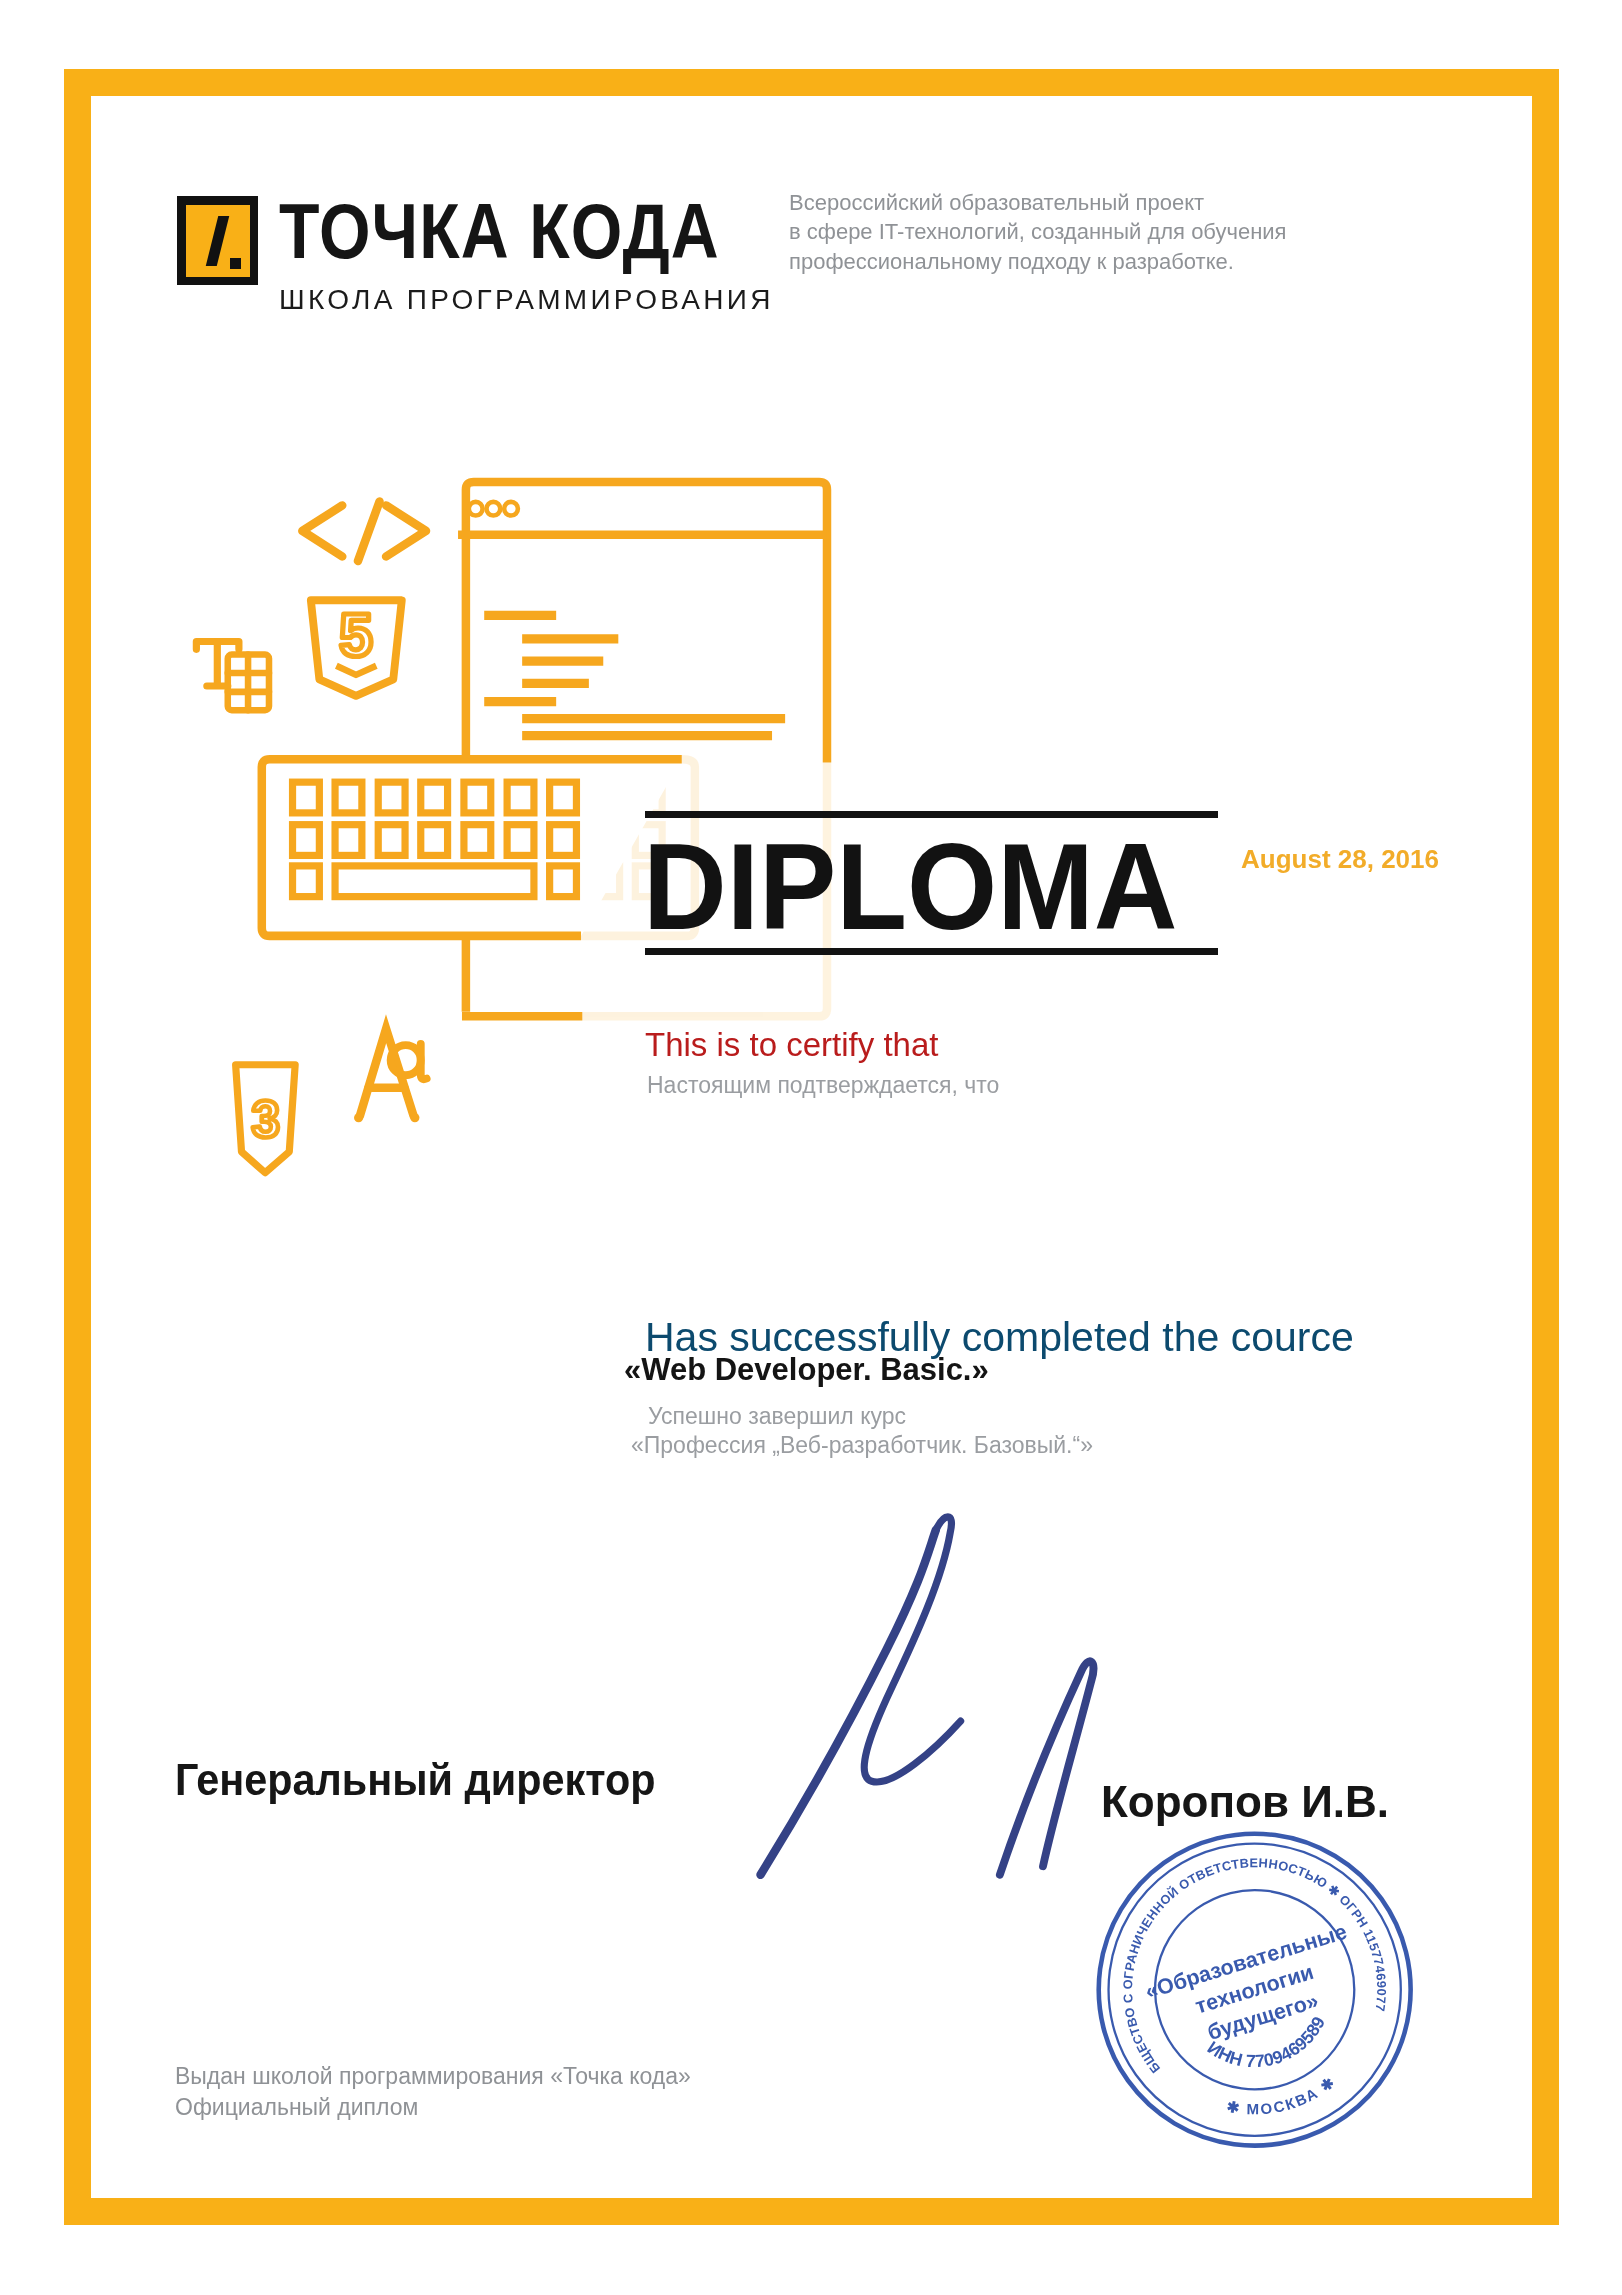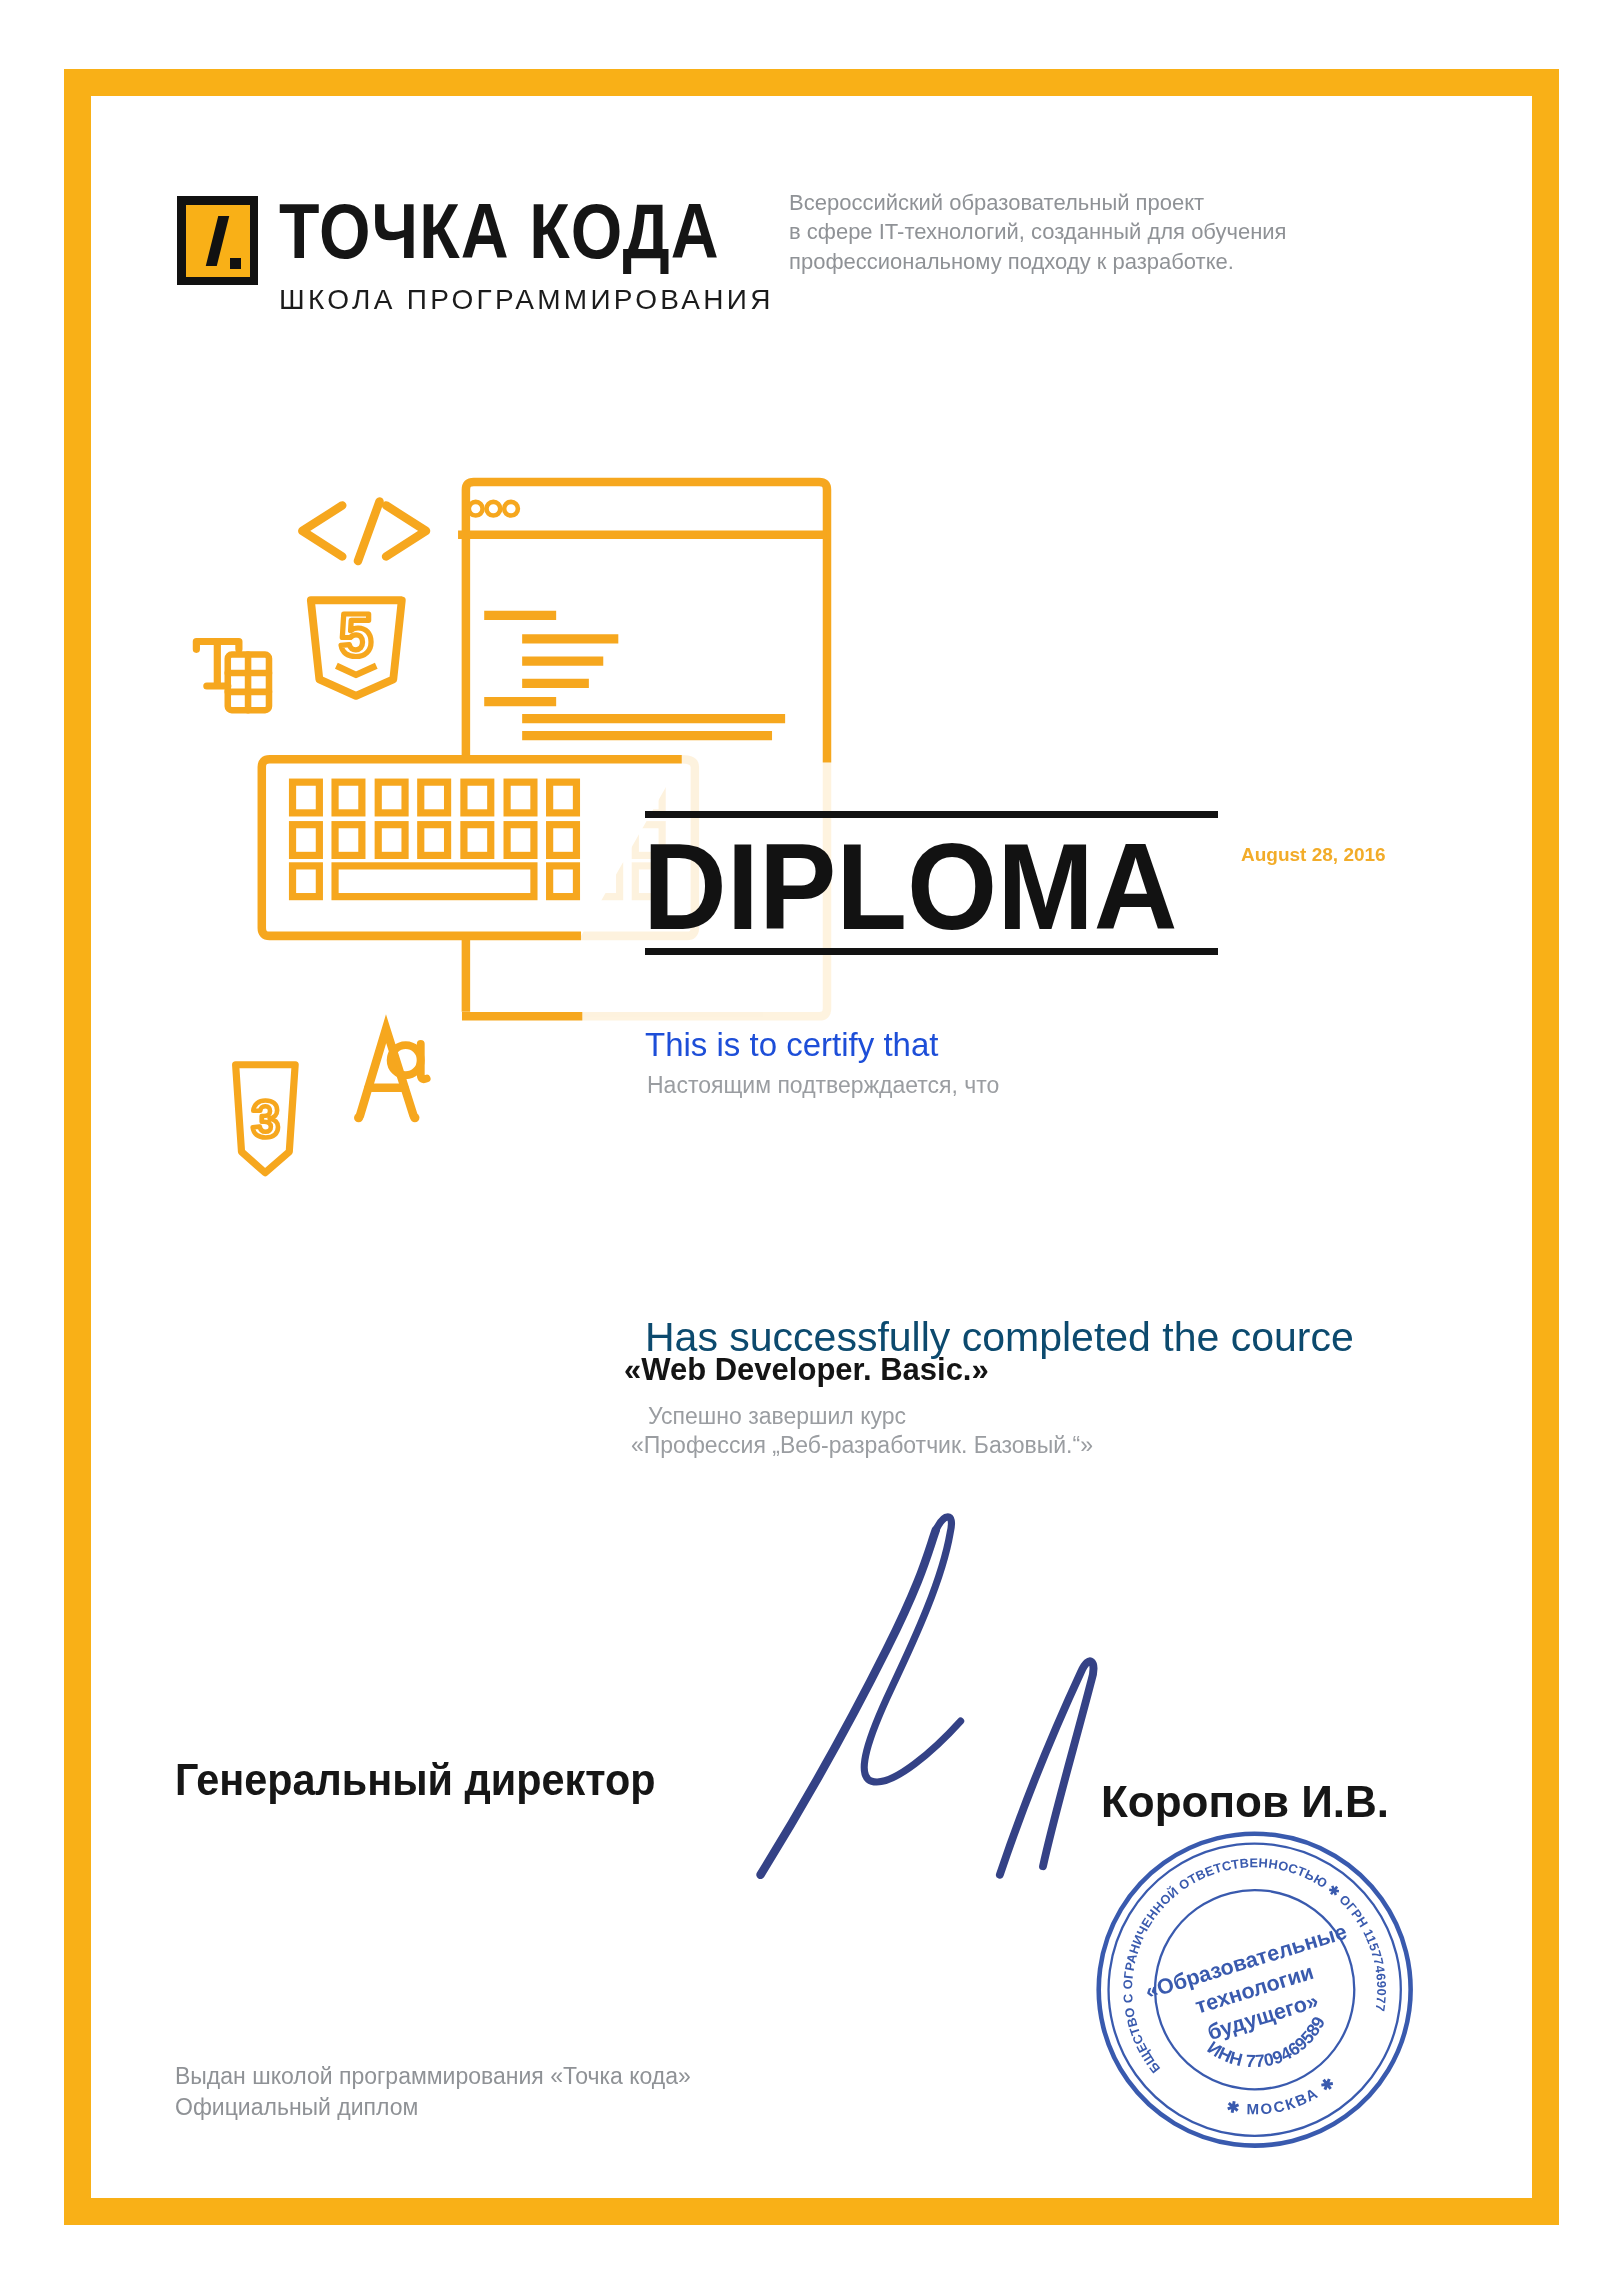--- a/index.html
+++ b/index.html
@@ -19,23 +19,23 @@
               transform:scaleX(.86);transform-origin:left top;white-space:nowrap;line-height:1;}
   .brand-sub{margin-top:14.4px;font-size:28px;color:#1b1b1b;letter-spacing:3.3px;white-space:nowrap;}
   .intro{position:absolute;left:789px;top:188px;width:667px;font-size:22px;line-height:29.4px;
          color:#8f9296;white-space:pre-line;}
   
   .rule{position:absolute;left:645px;width:573px;height:6.5px;background:#121212;}
   .rule-top{top:811px;} .rule-bottom{top:948px;}
   .diploma-title{position:absolute;left:643px;top:826px;font-size:122px;font-weight:bold;
                  color:#121212;line-height:1;letter-spacing:0;transform:scaleX(.95);
                  transform-origin:left top;white-space:nowrap;}
-  .date{position:absolute;left:1241px;top:844px;font-size:19px;font-weight:bold;color:#f2ac29;
+  .date{position:absolute;left:1241px;top:844px;font-size:26px;font-weight:bold;color:#f2ac29;
         white-space:nowrap;}
-  .certify-en{position:absolute;left:645px;top:1026px;font-size:33px;color:#1d4ed8;}
+  .certify-en{position:absolute;left:645px;top:1026px;font-size:33px;color:#b91c1c;}
   .certify-ru{position:absolute;left:647px;top:1072px;font-size:23px;color:#9a9da1;}
   
   .completed-en{position:absolute;left:645px;top:1314px;font-size:41px;color:#0c4a6e;}
   .course-en{position:absolute;left:624px;top:1352px;font-size:31px;font-weight:bold;color:#141414;}
   .completed-ru{position:absolute;left:648px;top:1403px;font-size:23px;color:#9a9da1;}
   .course-ru{position:absolute;left:631px;top:1432px;font-size:23px;color:#9a9da1;}
   
   .role{position:absolute;left:175px;top:1755px;font-size:44px;font-weight:bold;color:#161616;
         transform:scaleX(.94);transform-origin:left top;white-space:nowrap;}
   .person{position:absolute;left:1101px;top:1755px;font-size:44px;font-weight:bold;color:#161616;

